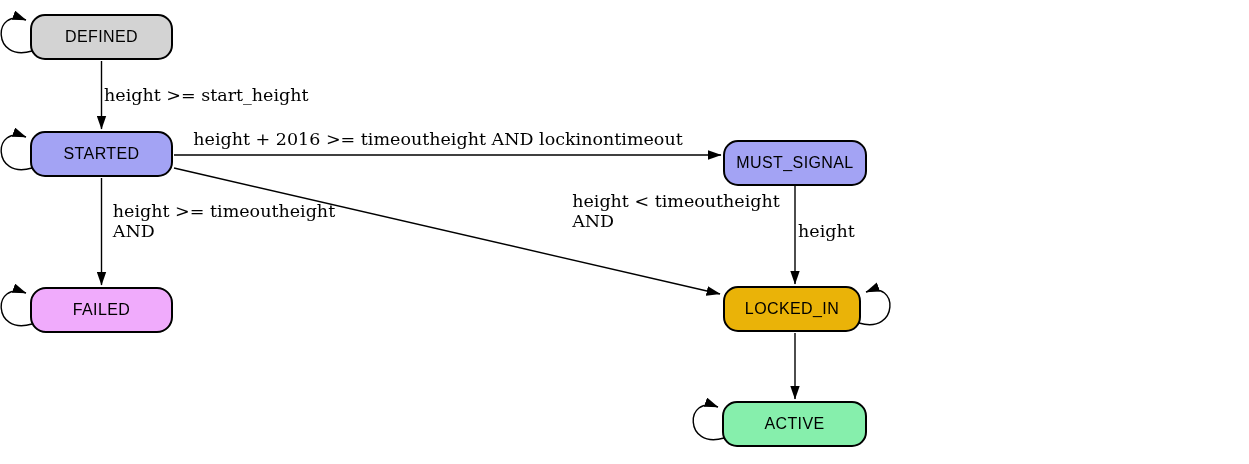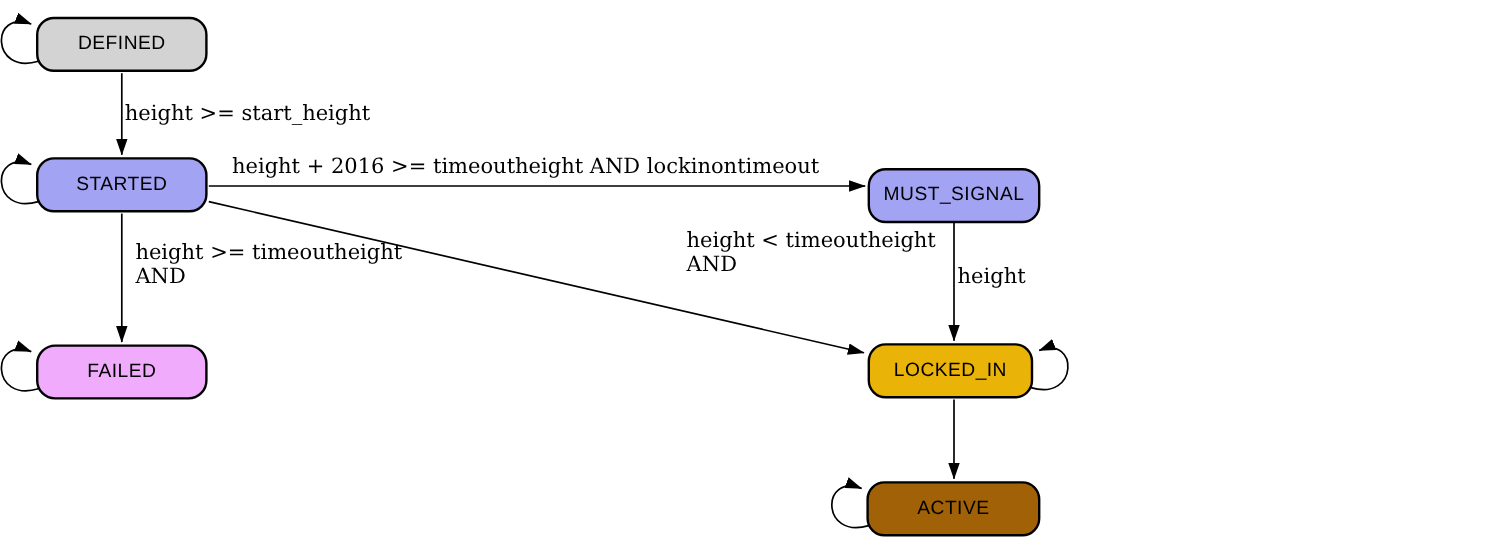--- a/index.html
+++ b/index.html
@@ -82,21 +82,21 @@
   <div class="node" style="left: 30px; top: 14px; width: 143px; background-color: rgb(211, 211, 211);">DEFINED</div>
 
   <div class="node" style="left: 30px; top: 131px; width: 143px; background-color: rgb(163, 163, 244);">STARTED</div>
 
   <div class="node" style="left: 723px; top: 140px; width: 144px; background-color: rgb(163, 163, 244);">MUST_SIGNAL</div>
 
   <div class="node" style="left: 30px; top: 287px; width: 143px; background-color: #f0abfc; border-radius: 16px;">FAILED</div>
 
   <div class="node" style="left: 723px; top: 286px; width: 138px; background-color: #eab308;">LOCKED_IN</div>
 
-  <div class="node" style="left: 722px; top: 401px; width: 145px; background-color: #a16207;">ACTIVE</div>
+  <div class="node" style="left: 722px; top: 401px; width: 145px; background-color: #86efac;">ACTIVE</div>
 
   <div class="elabel" style="left:104px; top:85px;">height &gt;= start_height</div>
 
   <div class="elabel centered" style="left:438px; top:129px;">height + 2016 &gt;= timeoutheight AND lockinontimeout</div>
 
   <div class="elabel centered" style="left:224px; top:201px;">
     <div>height &gt;= timeoutheight</div>
     <div>AND</div>
   </div>
 

